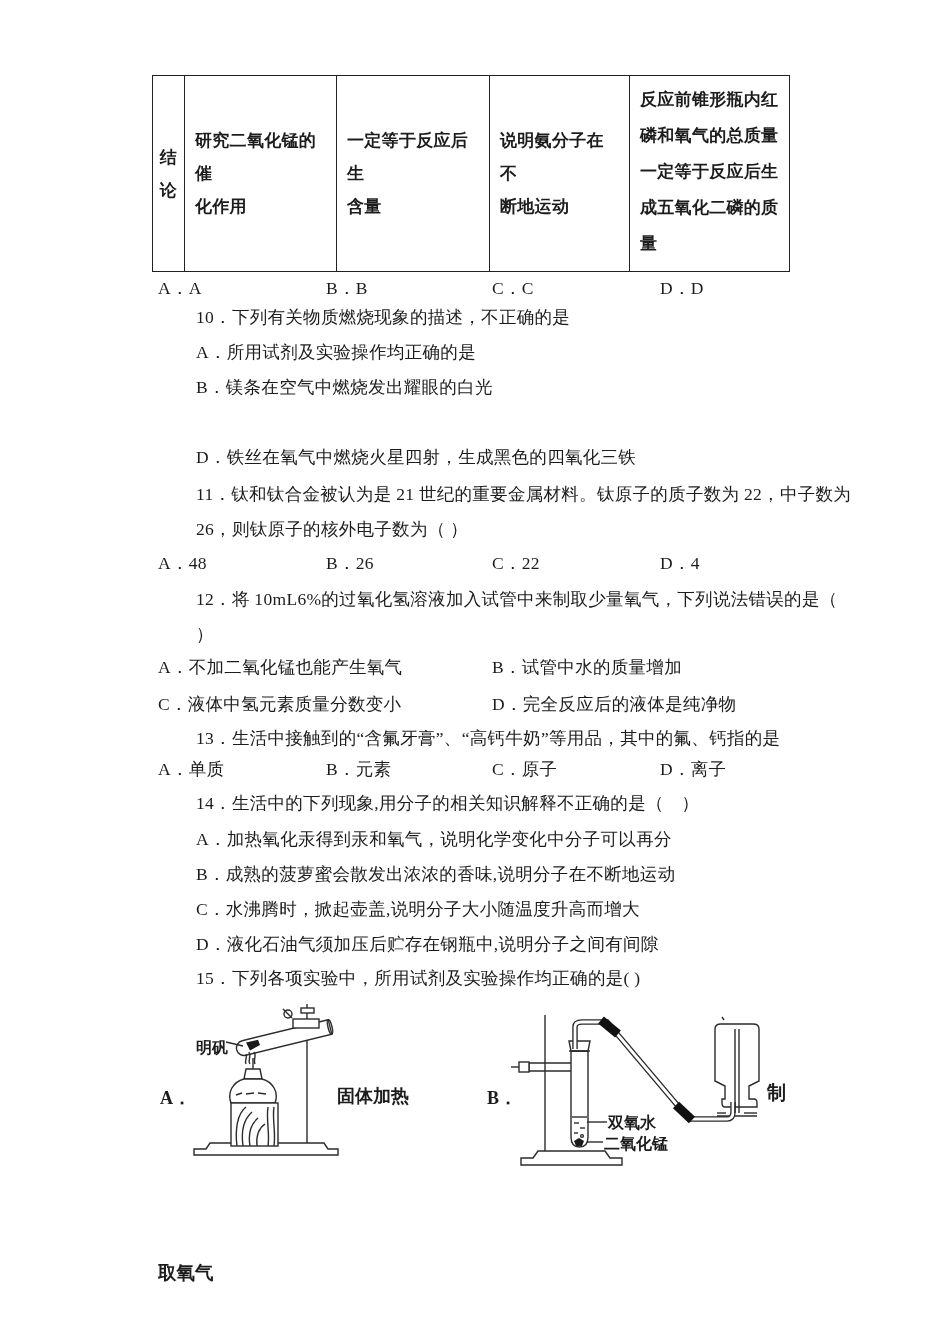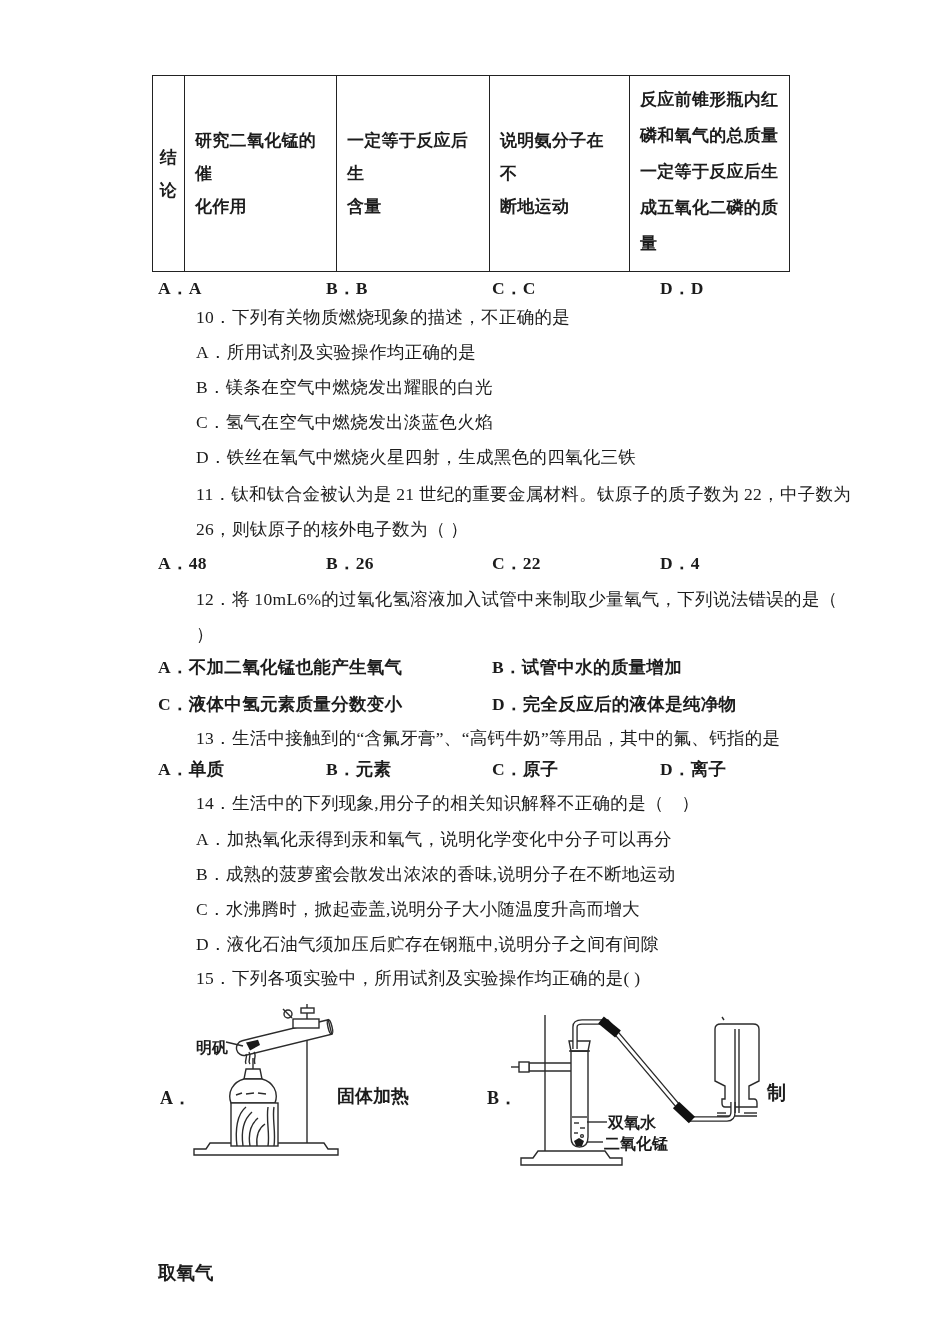--- a/index.html
+++ b/index.html
@@ -1,20 +1,20 @@
 <!DOCTYPE html>
 <html><head>
 <meta charset="utf-8">
 <style>
   html,body{margin:0;padding:0;background:#ffffff;}
   .page{position:relative;width:950px;height:1344px;background:#ffffff;
         font-family:"Liberation Serif","DejaVu Sans",serif;color:#1c1c1c;overflow:hidden;}
   .line{position:absolute;left:148px;width:680px;font-size:17.5px;font-weight:normal;
         white-space:pre;letter-spacing:.3px;margin-left:48px;}
-  .opt{position:absolute;font-size:17.5px;font-weight:bold;white-space:pre;letter-spacing:.3px;}
+  .opt{position:absolute;font-size:17.5px;font-weight:normal;white-space:pre;letter-spacing:.3px;}
   .oA{left:158px}.oB{left:326px}.oC{left:492px}.oD{left:660px}
   .qtable{position:absolute;left:152px;top:75px;width:638px;height:197px;
           display:grid;grid-template-columns:31px 152px 153px 140px 162px;
           border:1.6px solid #222;box-sizing:border-box;}
   .qtable .cell{border-left:1.6px solid #222;box-sizing:border-box;display:flex;align-items:center;
           padding:4px 10px;font-size:17px;font-weight:bold;line-height:33px;white-space:pre-line;
           letter-spacing:.3px;}
   .qtable .cell.first{border-left:none;justify-content:center;text-align:center;padding:4px 1px;}
   .qtable .cell.tall{align-items:flex-start;padding-top:6px;line-height:36px;}
   .figlabel{position:absolute;font-size:18px;font-weight:bold;white-space:pre;}
@@ -47,21 +47,20 @@
   </div>
 
   <span class="opt oA" style="top:276px">A．A</span>
   <span class="opt oB" style="top:276px">B．B</span>
   <span class="opt oC" style="top:276px">C．C</span>
   <span class="opt oD" style="top:276px">D．D</span>
 
   <div class="line" style="top:305px">10．下列有关物质燃烧现象的描述，不正确的是</div>
   <div class="line" style="top:340px">A．所用试剂及实验操作均正确的是</div>
   <div class="line" style="top:375px">B．镁条在空气中燃烧发出耀眼的白光</div>
-  <div class="line" style="top:410px">C．氢气在空气中燃烧发出淡蓝色火焰</div>
   <div class="line" style="top:445px">D．铁丝在氧气中燃烧火星四射，生成黑色的四氧化三铁</div>
 
   <div class="line" style="top:482px">11．钛和钛合金被认为是 21 世纪的重要金属材料。钛原子的质子数为 22，中子数为</div>
   <div class="line" style="top:517px">26，则钛原子的核外电子数为（ ）</div>
   <span class="opt oA" style="top:551px">A．48</span>
   <span class="opt oB" style="top:551px">B．26</span>
   <span class="opt oC" style="top:551px">C．22</span>
   <span class="opt oD" style="top:551px">D．4</span>
 
   <div class="line" style="top:587px">12．将 10mL6%的过氧化氢溶液加入试管中来制取少量氧气，下列说法错误的是（</div>

